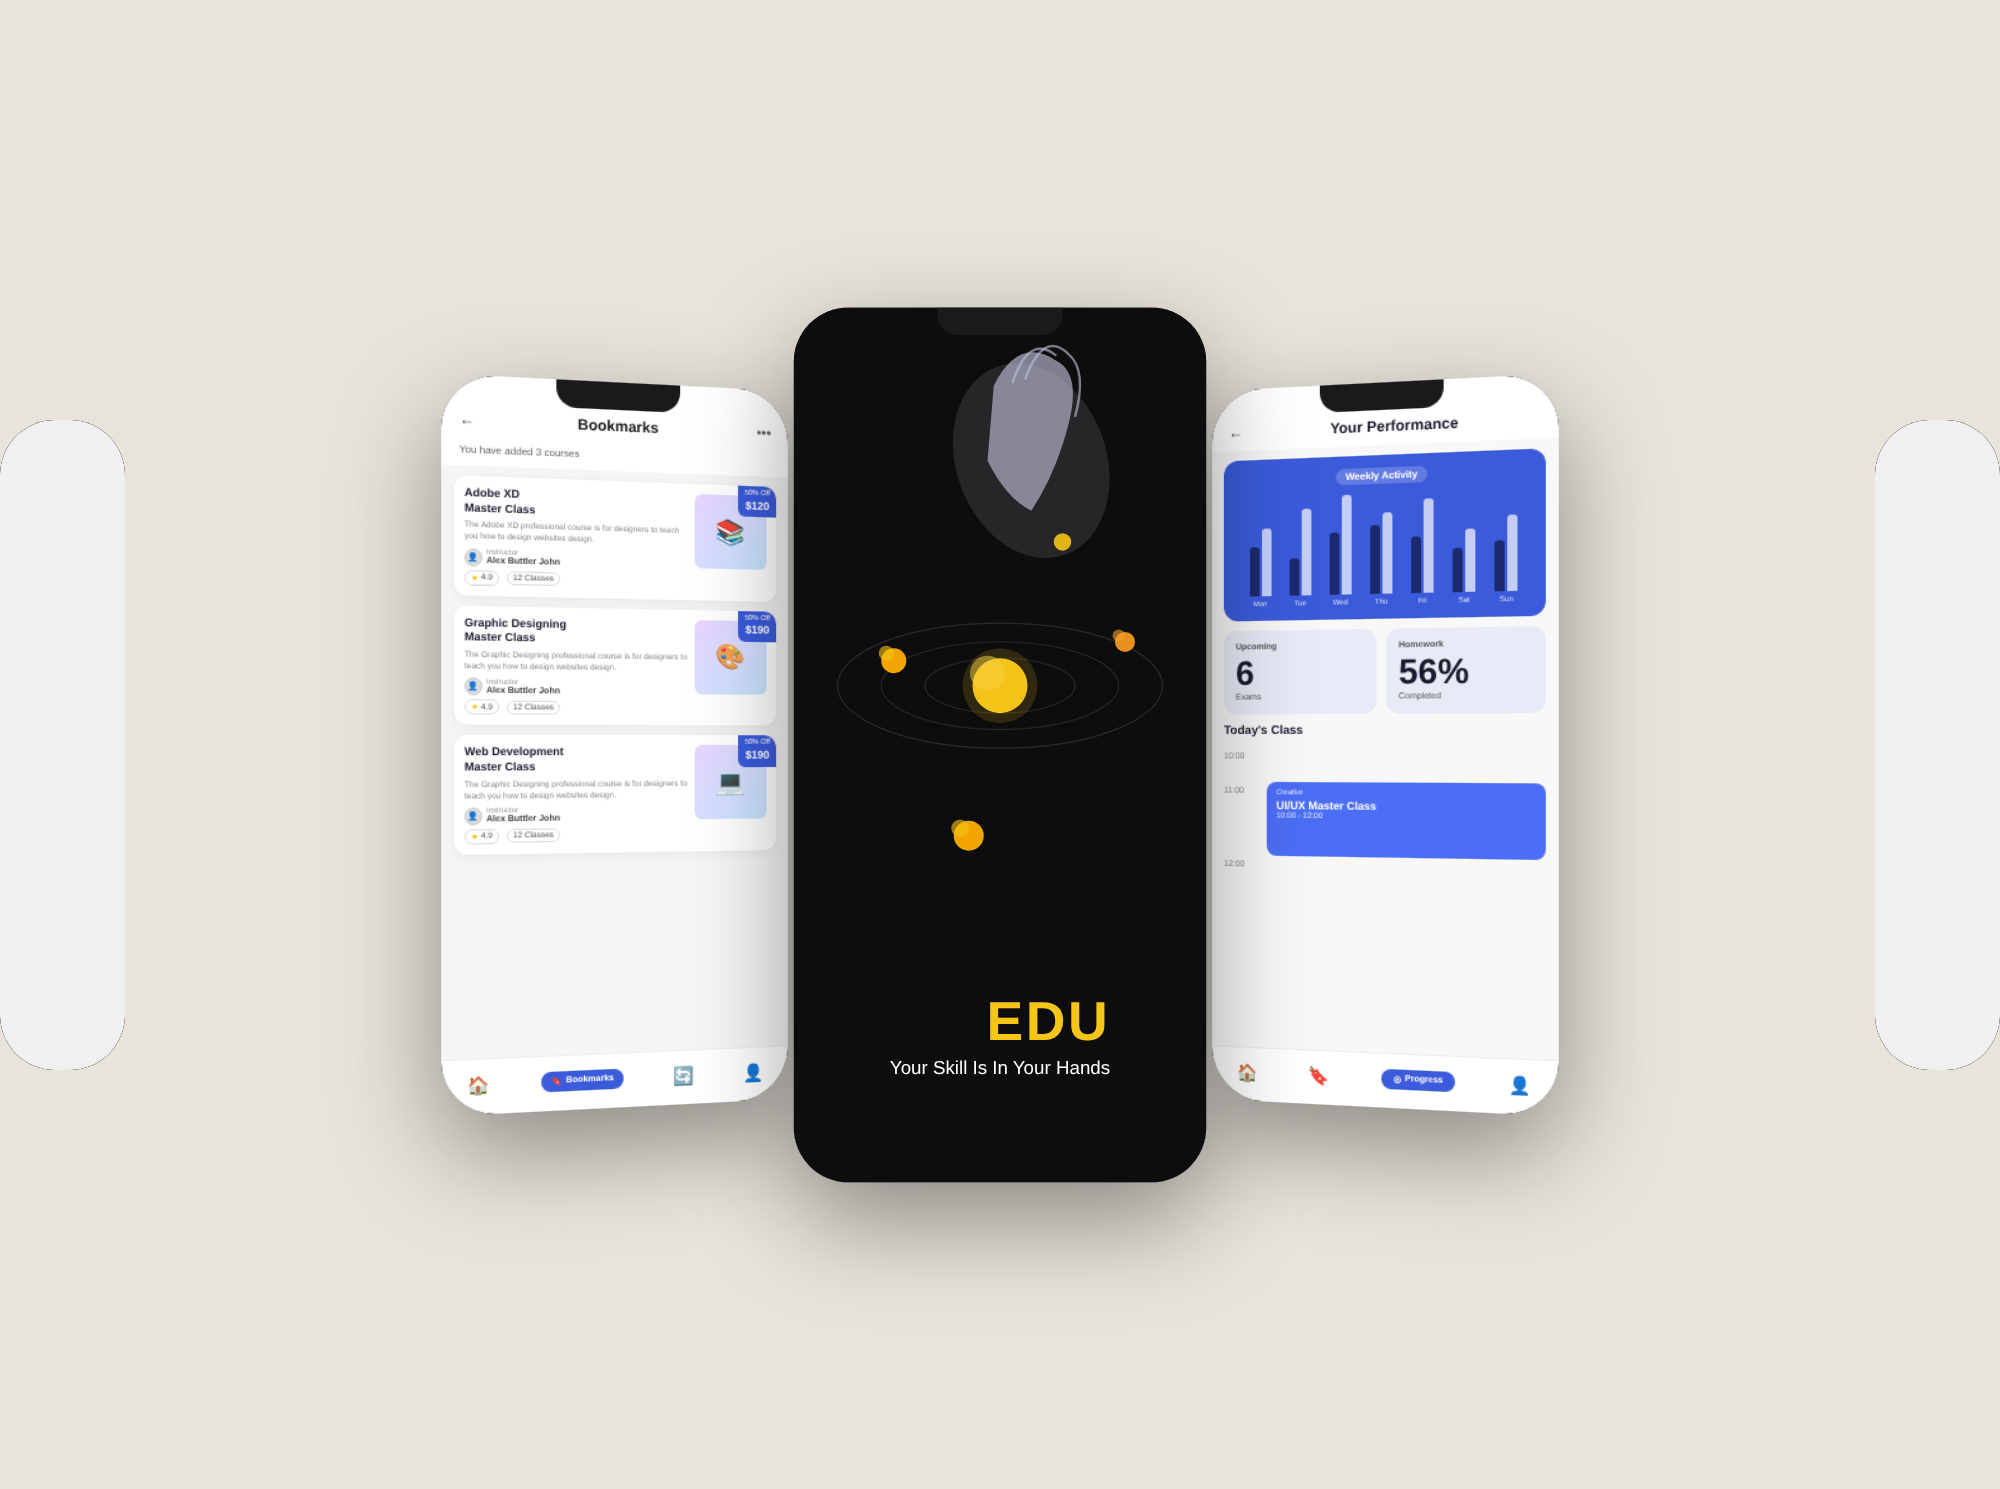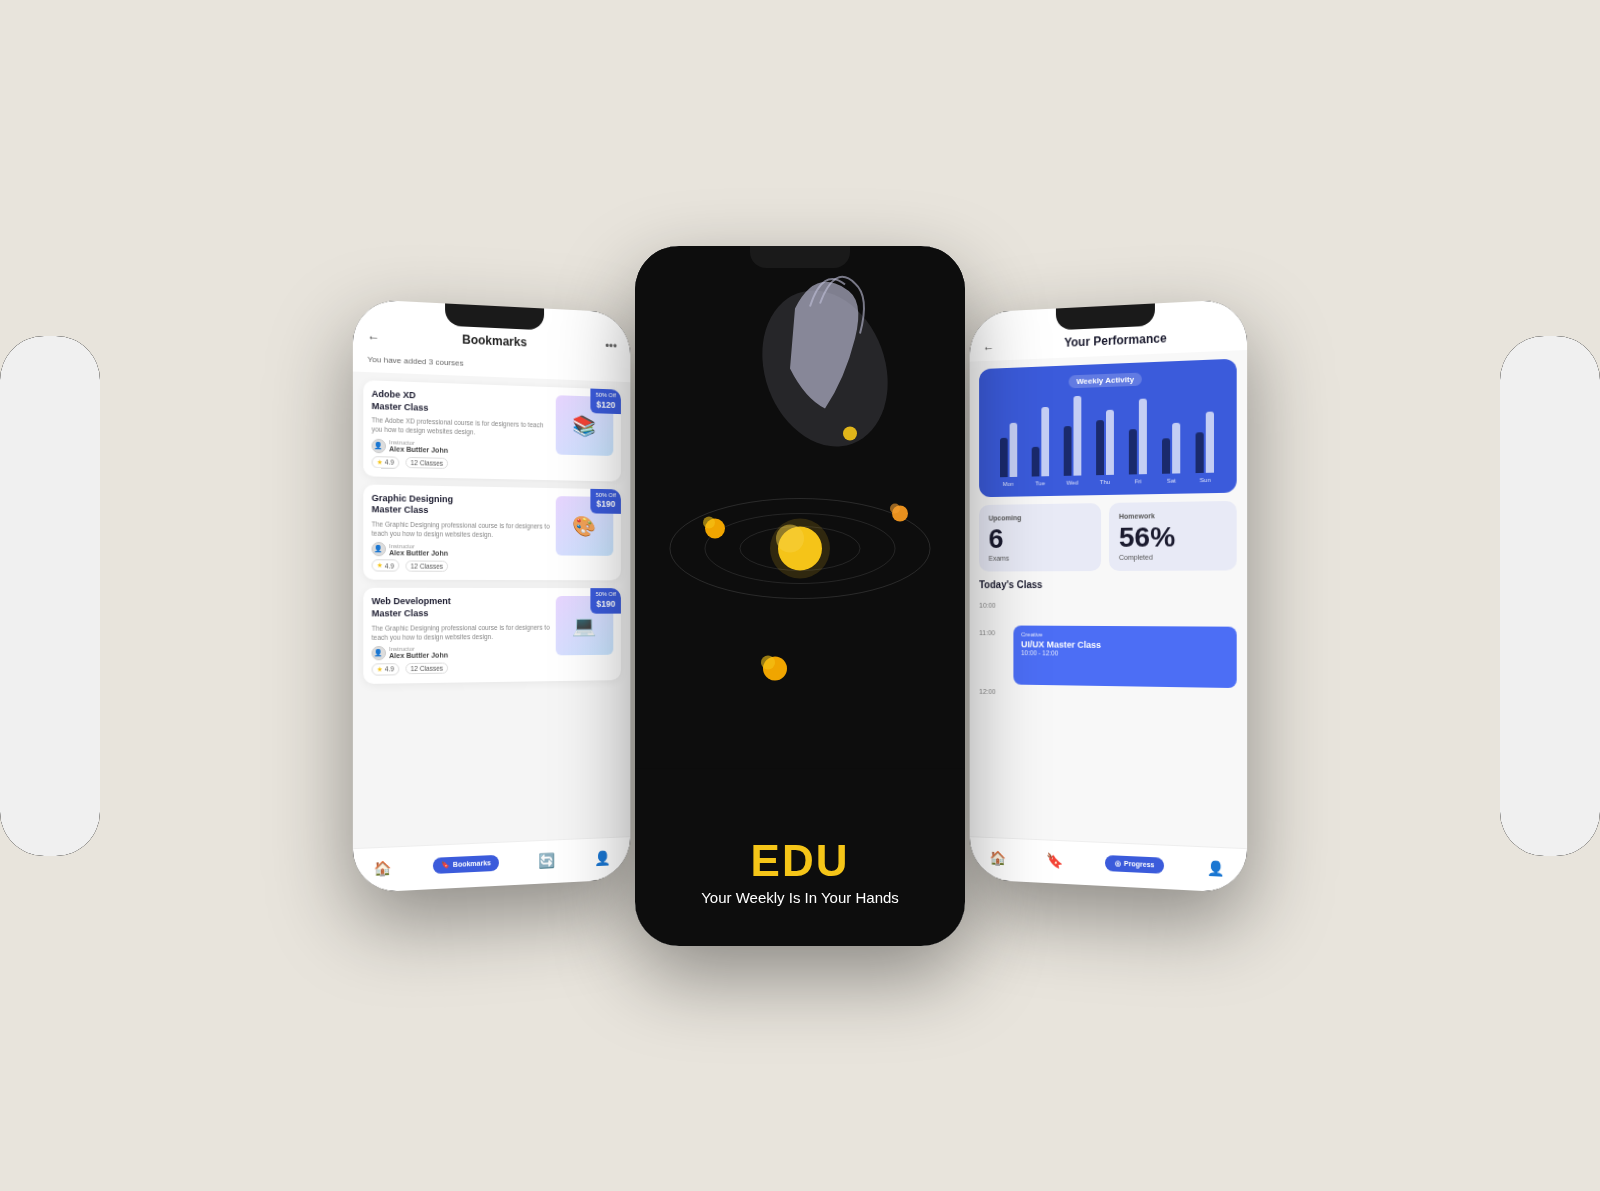--- a/index.html
+++ b/index.html
@@ -294,22 +294,22 @@
       position: absolute;
       top: 0;
       left: 0;
       width: 100%;
       height: 75%;
     }
 
     .edu-text {
       position: relative;
       z-index: 2;
-      text-align: center;
-      padding-bottom: 40px;
+      text-align: right;
+      padding-bottom: 83px;
     }
 
     .edu-brand {
       font-size: 44px;
       font-weight: 800;
       color: #f5c518;
       letter-spacing: 2px;
       line-height: 1;
     }
 
@@ -742,21 +742,21 @@
 
               <circle cx="140" cy="420" r="12" fill="#f0a500"></circle>
               <circle cx="133" cy="414" r="7" fill="#f5c518" opacity="0.6"></circle>
 
               <circle cx="215" cy="185" r="7" fill="#f5c518" opacity="0.9"></circle>
             </svg>
           </div>
 
           <div class="edu-text">
             <div class="edu-brand">EDU</div>
-            <div class="edu-tagline">Your Weekly Is In Your Hands</div>
+            <div class="edu-tagline">Your Skill Is In Your Hands</div>
           </div>
         </div>
       </div>
     </div>
 
     <div class="phone phone-right">
       <div class="phone-notch"></div>
       <div class="phone-screen">
         <div class="perf-screen">
 

